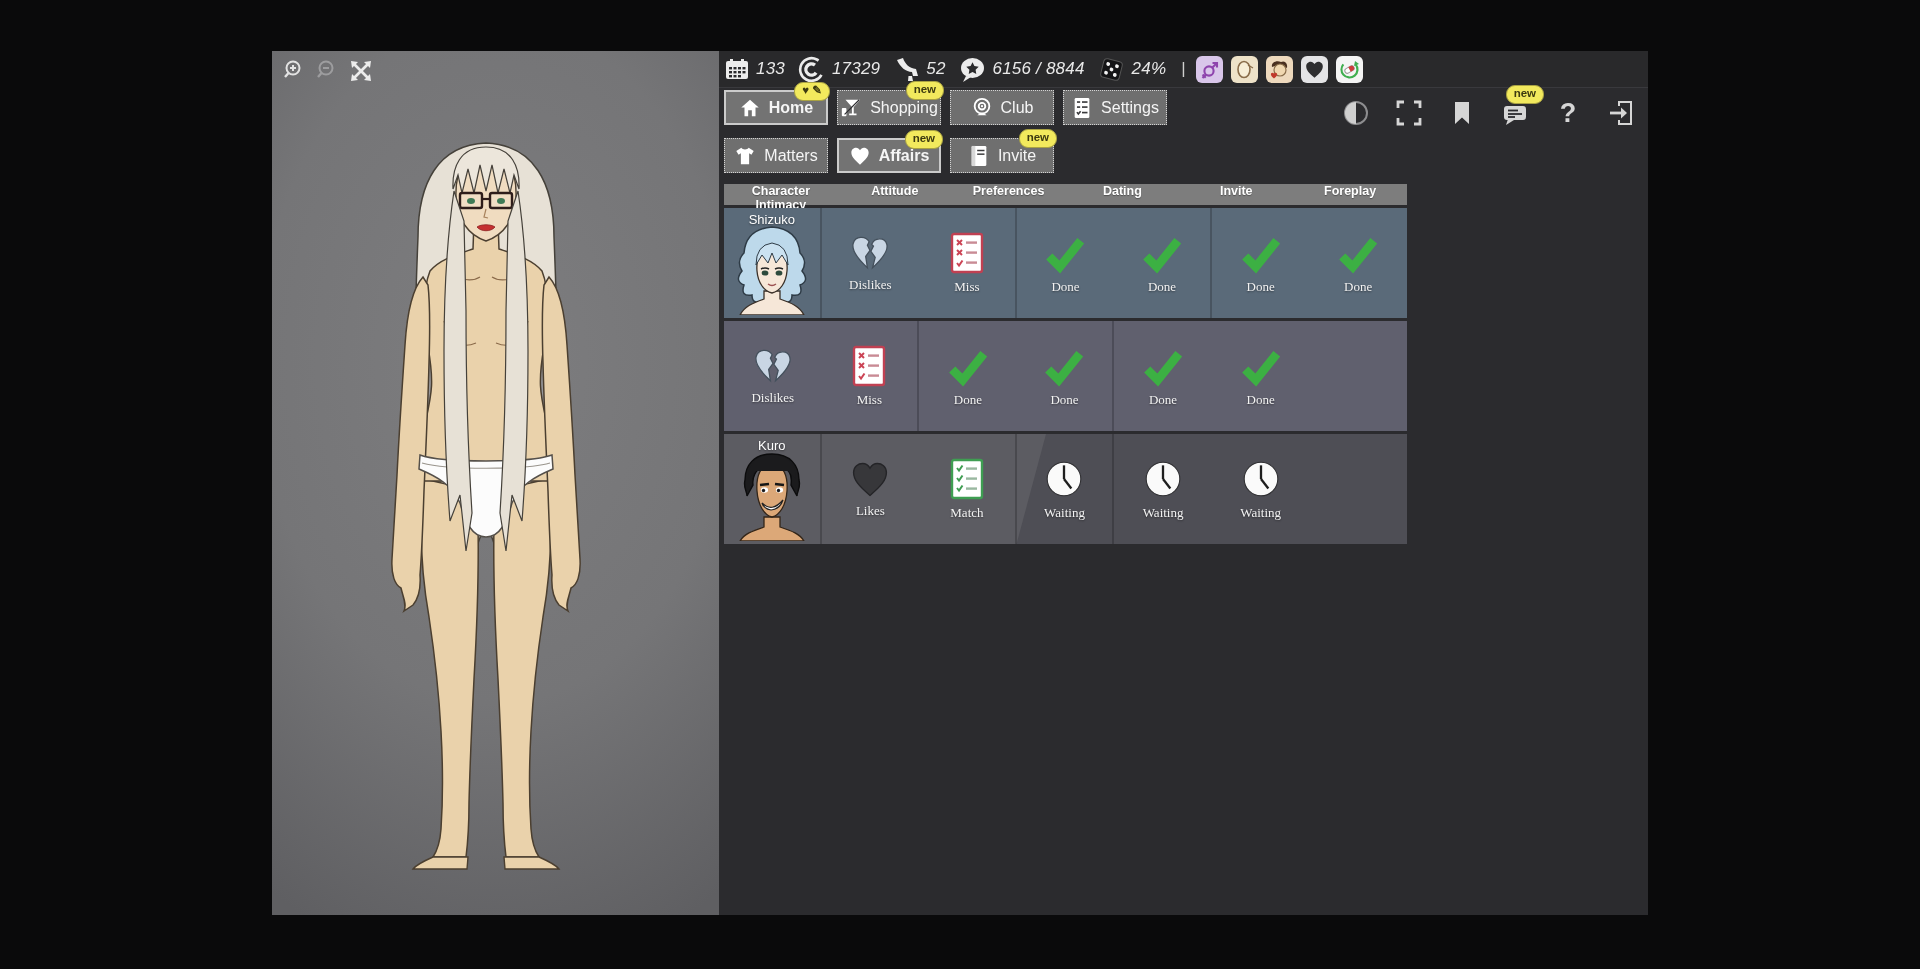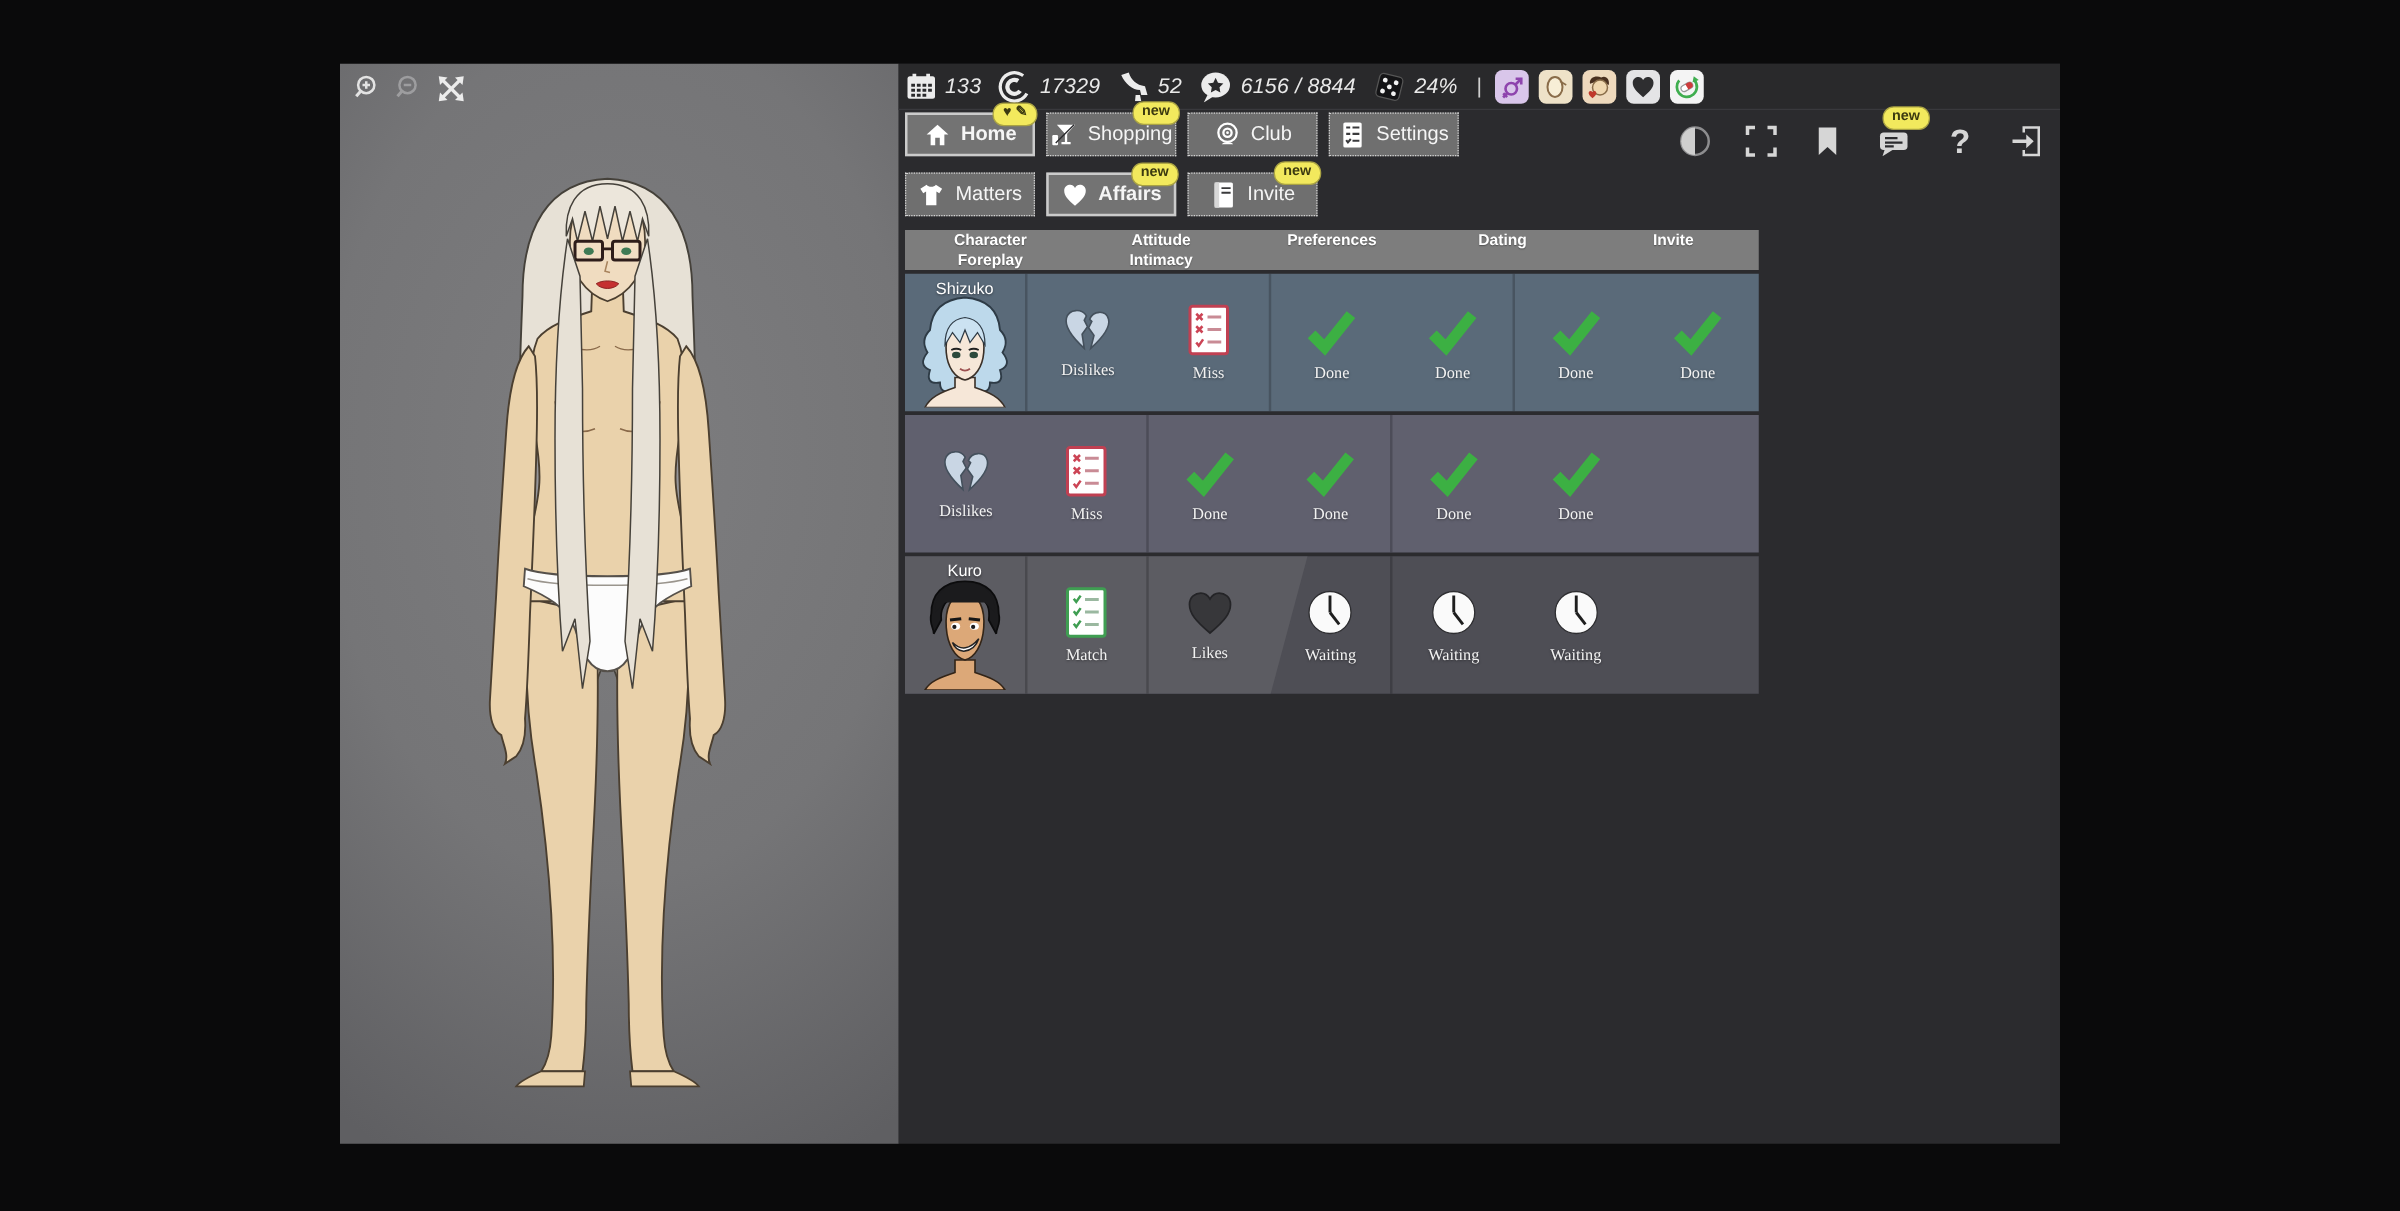--- a/index.html
+++ b/index.html
@@ -41,21 +41,21 @@
          border:1px dotted #d4d4d4; display:flex; align-items:center; justify-content:center;
          gap:8px; color:#f5f5f5; font-size:16px; cursor:pointer; }
   .tab.active { border:2px solid #cbcbcb; background:#737373; font-weight:bold; }
   .tab .ticon { display:flex; align-items:center; justify-content:center; width:22px; height:22px; }
   .badge { position:absolute; top:-10px; right:-4px; background:#f2e95d; color:#3c3a10;
            font-size:11.5px; font-weight:bold; padding:1px 7px 2px; border-radius:9px;
            border:1px solid #a9a243; line-height:1.2; white-space:nowrap; }
 
   
   .table { position:absolute; top:133px; left:5px; width:683px; }
-  .thead { display:grid; grid-template-columns:repeat(5,1fr); height:32px; background:#7d7d7d; }
+  .thead { display:grid; grid-template-columns:repeat(6,1fr); height:21px; background:#7d7d7d; }
   .th { color:#ffffff; font-size:12.5px; font-weight:bold; display:flex; align-items:center;
         justify-content:center; text-shadow:0 1px 1px rgba(0,0,0,0.35); }
   .trow { position:relative; display:grid; grid-template-columns:repeat(7,1fr); height:110px;
           margin-top:3px; overflow:hidden; }
   .trow.shizuko { background:#5a6a79; }
   .trow.jun     { background:#60606e; }
   .trow.kuro    { background:#4e4e55; }
   .kuro-light { position:absolute; left:0; top:0; width:322px; height:100%;
                 background:#5c5c62; transform:skewX(-15deg); transform-origin:top left; z-index:0; }
   .cell { position:relative; z-index:1; display:flex; flex-direction:column; align-items:center;
@@ -529,42 +529,42 @@
                   <path d="M43 35 L52 36"></path>
                 </g>
               <ellipse cx="32.5" cy="41" rx="3.6" ry="2.8" fill="#fff"></ellipse>
                 <ellipse cx="47.5" cy="41" rx="3.6" ry="2.8" fill="#fff"></ellipse>
               <circle cx="31.5" cy="41.5" r="1.7" fill="#1b1b1d"></circle>
                 <circle cx="46.5" cy="41.5" r="1.7" fill="#1b1b1d"></circle>
               <path d="M30 54 Q40 64 51 51 Q48 60 39 61 Q32 60 30 54 Z" fill="#fff" stroke="#222" stroke-width="1.2"></path>
             </svg>
           </span>
         </div>
+        <div class="cell">
+          <svg width="42" height="38" viewBox="0 0 48 44">
+              <path d="M24 41 C11 30 5 23 5 14.5 C5 7.5 10.5 4 15.5 4 C19 4 22 6 24 9.5 C26 6 29 4 32.5 4 C37.5 4 43 7.5 43 14.5 C43 23 37 30 24 41 Z" fill="#37373a" stroke="#242427" stroke-width="1.6"></path>
+            </svg>
+          <span class="lbl">Likes</span>
+        </div>
         <div class="cell sep">
           <svg width="34" height="42" viewBox="0 0 34 42">
               <rect x="2" y="2" width="30" height="38" rx="2" fill="#fff" stroke="#3f9e52" stroke-width="2.4"></rect>
               <g stroke="#3f9e52" stroke-width="2" fill="none">
                 <path d="M7 10 L9 12.5 L12.5 7.5"></path>
                 <path d="M7 20 L9 22.5 L12.5 17.5"></path>
                 <path d="M7 30 L9 32.5 L12.5 27.5"></path>
               </g>
               <g fill="#9ab8a0">
                 <rect x="16" y="9.4" width="11" height="2.4"></rect>
                 <rect x="16" y="19.4" width="11" height="2.4"></rect>
                 <rect x="16" y="29.4" width="11" height="2.4"></rect>
               </g>
             </svg>
           <span class="lbl">Match</span>
         </div>
-        <div class="cell">
-          <svg width="42" height="38" viewBox="0 0 48 44">
-              <path d="M24 41 C11 30 5 23 5 14.5 C5 7.5 10.5 4 15.5 4 C19 4 22 6 24 9.5 C26 6 29 4 32.5 4 C37.5 4 43 7.5 43 14.5 C43 23 37 30 24 41 Z" fill="#37373a" stroke="#242427" stroke-width="1.6"></path>
-            </svg>
-          <span class="lbl">Likes</span>
-        </div>
         <div class="cell sep status-cell">
           <svg width="42" height="42" viewBox="0 0 40 40">
               <circle cx="20" cy="20" r="16" fill="#fafafa" stroke="#2e2e31" stroke-width="1"></circle>
               <line x1="20" y1="20" x2="20" y2="7" stroke="#1e1e1e" stroke-width="2.2"></line>
               <line x1="20" y1="20" x2="27" y2="29" stroke="#1e1e1e" stroke-width="2.2"></line>
             </svg>
           <span class="lbl">Waiting</span>
         </div>
         <div class="cell status-cell">
           <svg width="42" height="42" viewBox="0 0 40 40">

